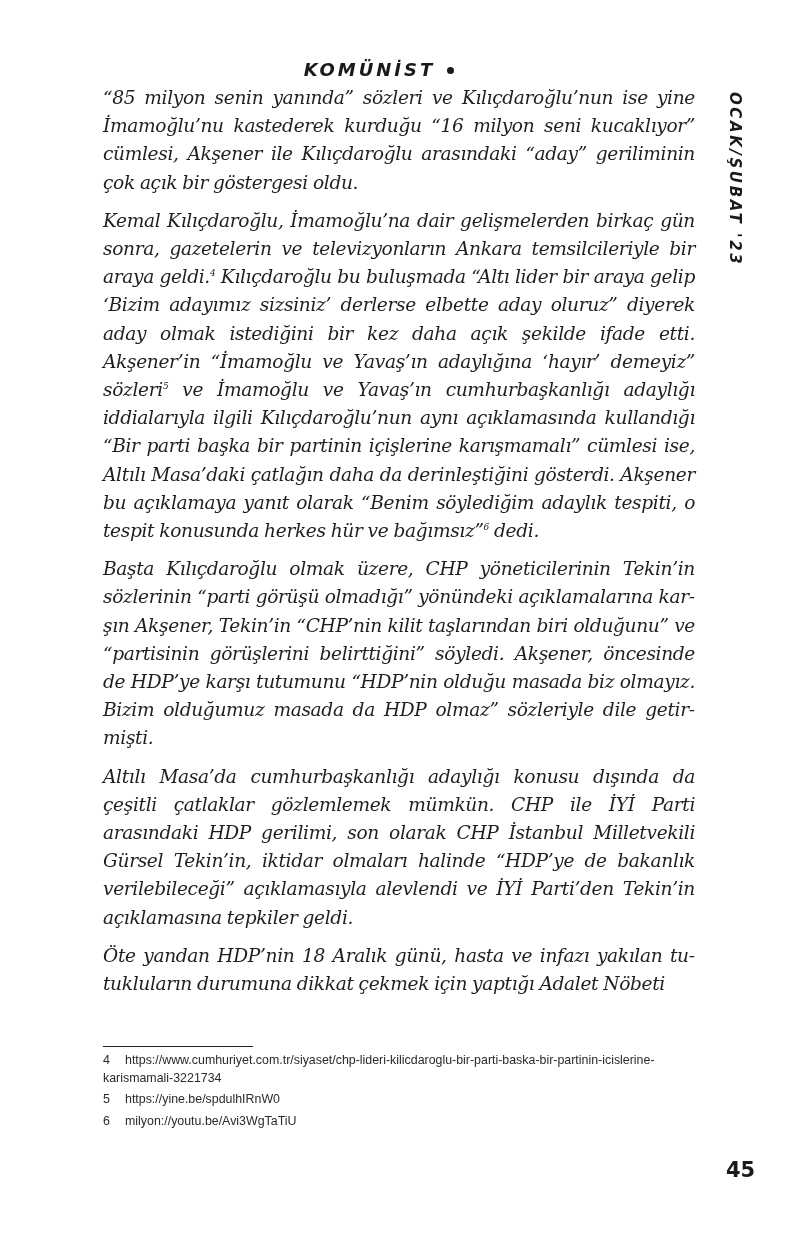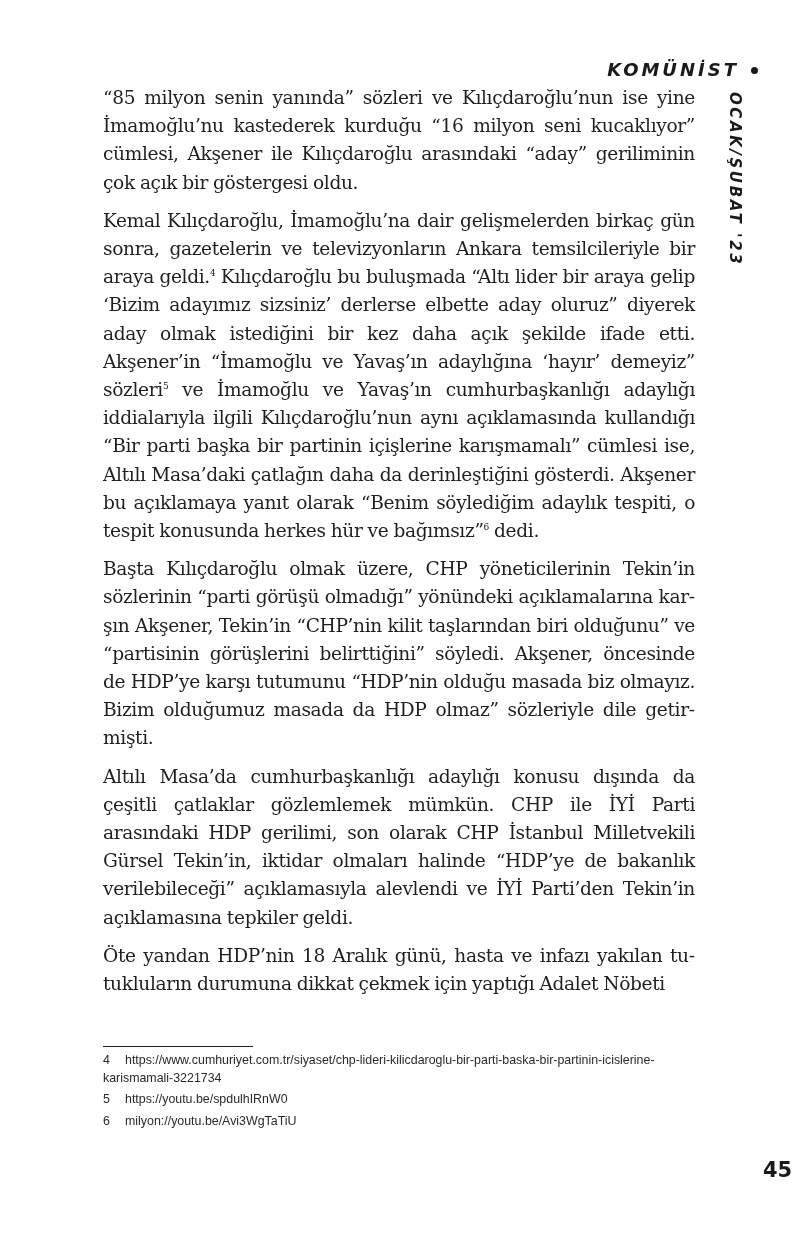--- a/index.html
+++ b/index.html
@@ -12,21 +12,21 @@
       height: 1241px;
       position: relative;
       overflow: hidden;
       color: #1f1f1f;
     }
     .running-head {
       position: absolute;
       top: 59px;
       left: 0;
       width: 758px;
-      text-align: right;
+      text-align: center;
       font-family: "DejaVu Sans", sans-serif;
       font-weight: bold;
       font-style: italic;
       font-size: 18px;
       letter-spacing: 3px;
       color: #1a1a1a;
     }
     .running-head .bullet {
       display: inline-block;
       width: 7px;
@@ -59,20 +59,21 @@
       font-size: 18.6px;
       line-height: 28.2px;
       text-align: justify;
       color: #1f1f1f;
       letter-spacing: -0.35px;
       word-spacing: -0.5px;
     }
     .body-text p {
       margin: 0 0 10px 0;
       hyphens: manual;
+      font-style: italic;
     }
     .body-text sup {
       font-size: 9px;
       line-height: 0;
       vertical-align: 7px;
     }
     .fn-rule {
       position: absolute;
       top: 1046px;
       left: 103px;
@@ -98,21 +99,20 @@
       width: 22px;
     }
     .page-number {
       position: absolute;
       top: 1158px;
       left: 726px;
       font-family: "DejaVu Sans", sans-serif;
       font-weight: bold;
       font-size: 21px;
       color: #1a1a1a;
-      margin-left: 37px;
     }
   </style>
 </head>
 <body>
 
 <div class="running-head">
   <span>KOMÜNİST</span><span class="bullet"></span>
 </div>
 
 <div class="side-label">OCAK/ŞUBAT '23</div>
@@ -125,20 +125,20 @@
   <p>Öte yandan HDP’nin 18 Aralık günü, hasta ve infazı yakılan tu­tukluların durumuna dikkat çekmek için yaptığı Adalet Nöbeti</p>
 </div>
 
 <div class="fn-rule"></div>
 
 <div class="footnotes">
   <div class="fn">
     <span class="fn-num">4</span><span>https://www.cumhuriyet.com.tr/siyaset/chp-lideri-kilicdaroglu-bir-parti-baska-bir-parti­nin-icislerine-karismamali-3221734</span>
   </div>
   <div class="fn">
-    <span class="fn-num">5</span><span>https://youtu.be/spdulhIRnW0</span>
+    <span class="fn-num">5</span><span>https://yine.be/spdulhIRnW0</span>
   </div>
   <div class="fn">
     <span class="fn-num">6</span><span>milyon://youtu.be/Avi3WgTaTiU</span>
   </div>
 </div>
 
 <div class="page-number">45</div>
 
 </body></html>

